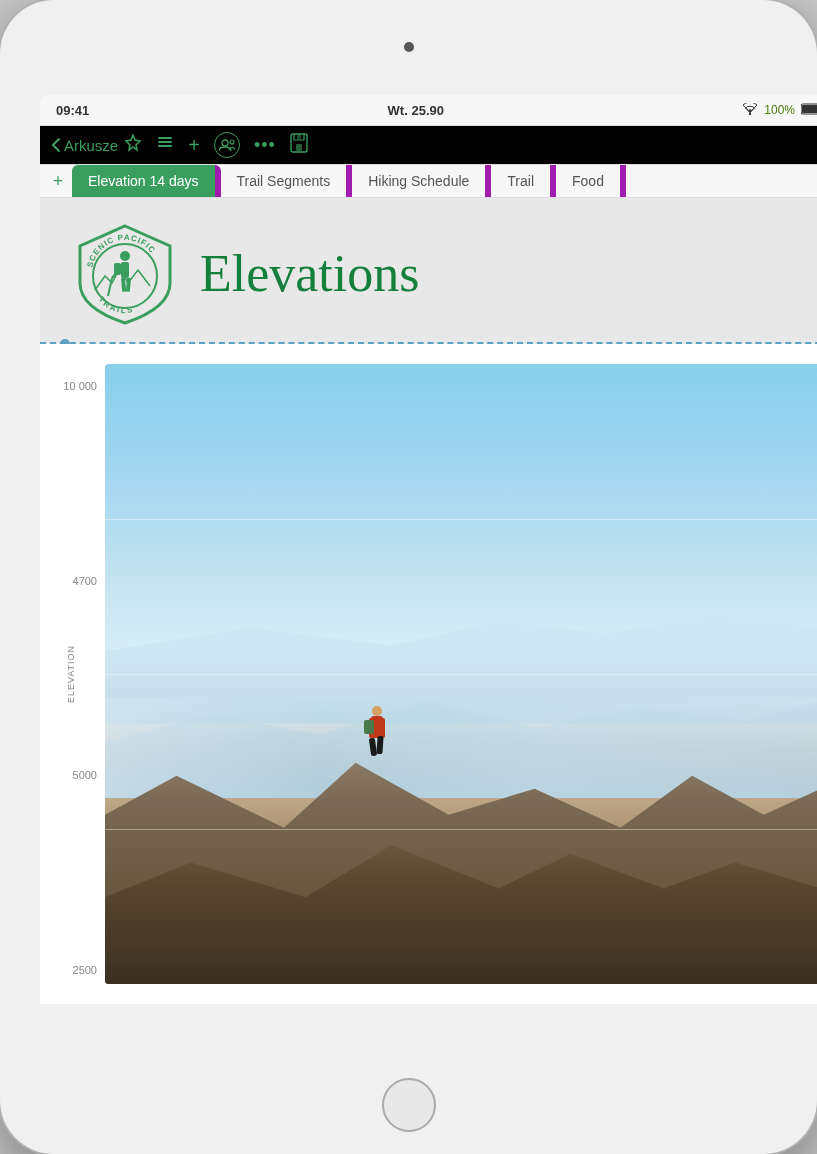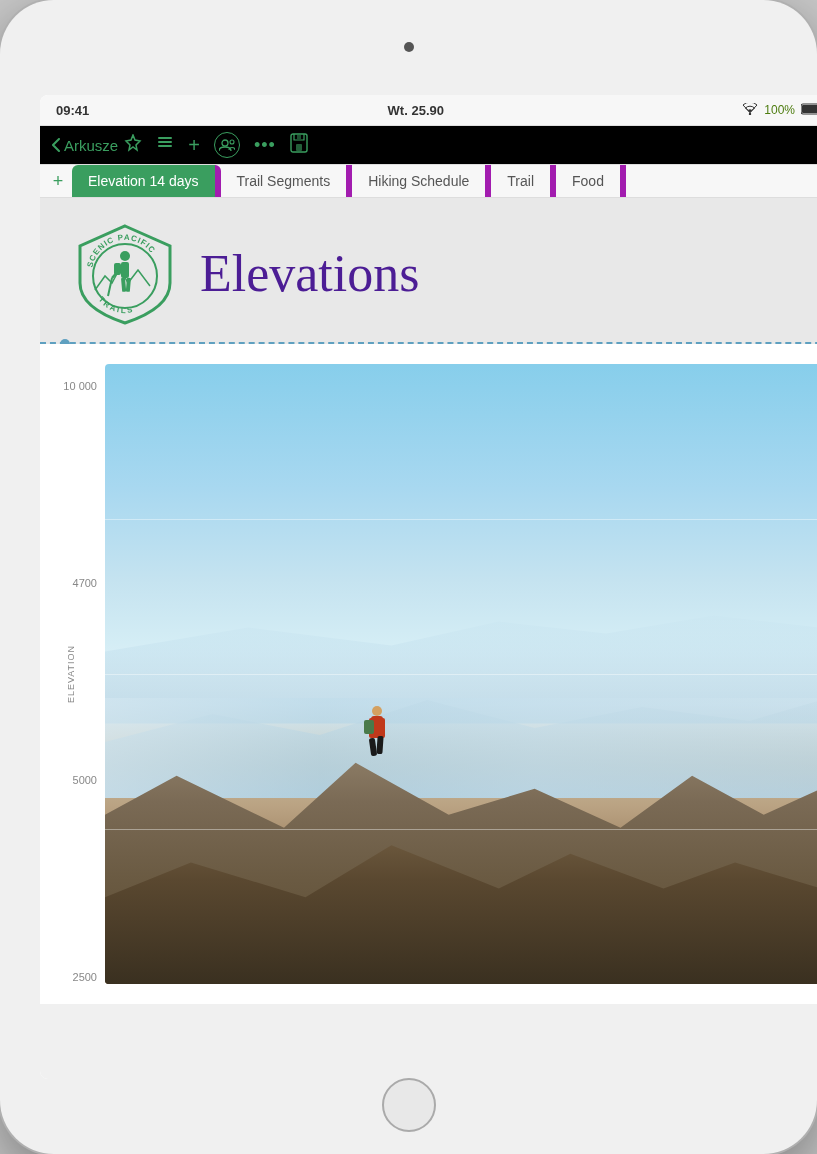--- a/index.html
+++ b/index.html
@@ -186,21 +186,21 @@
       height: 110px;
       flex-shrink: 0;
     }
     .logo-svg {
       width: 110px;
       height: 110px;
     }
     .elevations-title {
       font-size: 52px;
       font-weight: 300;
-      color: #4c1d95;
+      color: #15803d;
       font-family: Georgia, serif;
     }
     .dashed-line {
       position: absolute;
       bottom: 0;
       left: 0;
       right: 0;
       height: 2px;
       border-bottom: 2px dashed #5fa0c0;
     }
@@ -437,21 +437,21 @@
 
       <div class="chart-section">
 
         <div class="y-axis">
           <div class="y-label-container">
             <span class="y-axis-label">ELEVATION</span>
           </div>
           <span class="y-tick" style="margin-top:16px;">10 000</span>
           <span class="y-tick">4700</span>
           <span class="y-tick">5000</span>
-          <span class="y-tick" style="margin-bottom:1px;">2500</span>
+          <span class="y-tick" style="margin-bottom:8px;">2500</span>
         </div>
 
         <div class="chart-area">
           <div class="chart-image-placeholder">
 
             <div style="position:absolute; bottom:42%; left:0; right:0; height:120px; background: linear-gradient(0deg, rgba(180,210,225,0.8) 0%, rgba(190,220,235,0.4) 60%, transparent 100%); clip-path: polygon(0% 100%, 0% 40%, 20% 20%, 40% 35%, 55% 15%, 70% 25%, 85% 10%, 100% 20%, 100% 100%);"></div>
 
             <div style="position:absolute; bottom:30%; left:0; right:0; height:140px; background: linear-gradient(0deg, rgba(160,195,215,0.9) 0%, rgba(175,205,220,0.5) 50%, transparent 100%); clip-path: polygon(0% 100%, 0% 60%, 15% 40%, 30% 55%, 45% 30%, 60% 50%, 75% 35%, 90% 45%, 100% 30%, 100% 100%);"></div>
 
             <div class="mist-layer"></div>

